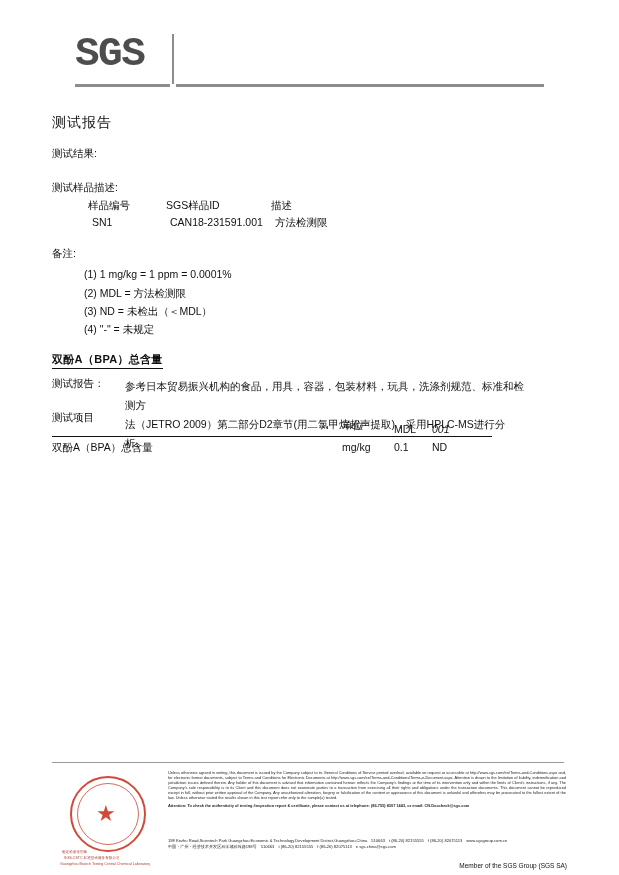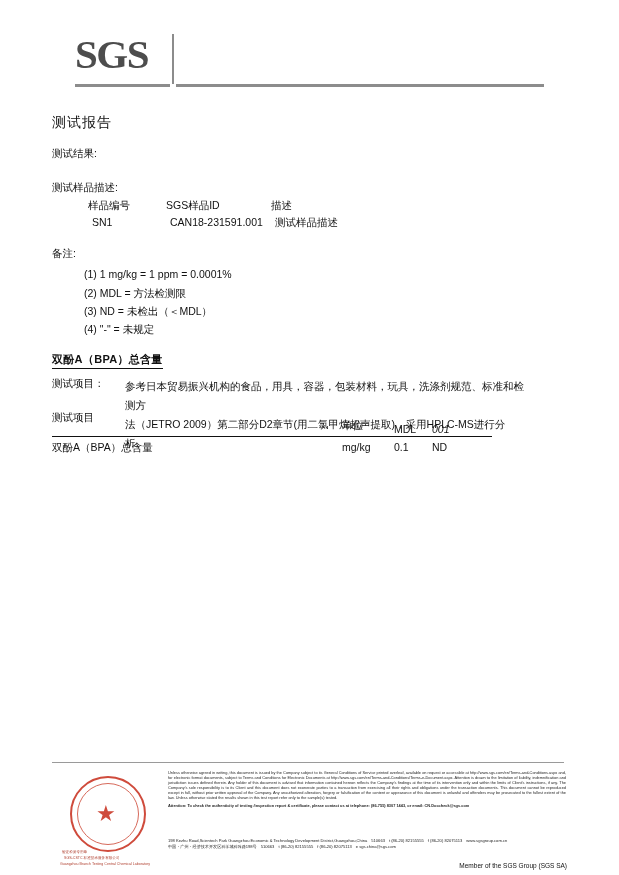--- a/index.html
+++ b/index.html
@@ -22,21 +22,21 @@
   }
 
   
   .logo-block {
     position: absolute;
     left: 75px;
     top: 32px;
     width: 110px;
   }
   .logo-text {
-    font-family: Liberation Serif, serif;
+    font-family: Liberation Mono, monospace;
     font-weight: bold;
     font-size: 41px;
     letter-spacing: -1.5px;
     color: #4d4d4d;
     line-height: 44px;
   }
   .logo-rule {
     position: absolute;
     left: 75px;
     top: 84px;
@@ -313,31 +313,31 @@
   <div class="txt sample-desc-label">测试样品描述:</div>
 
   <div class="sample-head">
     <span class="c1">样品编号</span>
     <span class="c2">SGS样品ID</span>
     <span class="c3">描述</span>
   </div>
   <div class="sample-row">
     <span class="c1">SN1</span>
     <span class="c2">CAN18-231591.001</span>
-    <span class="c3">测试样品描述</span>
+    <span class="c3">方法检测限</span>
   </div>
 
   <div class="txt remark-label">备注:</div>
   <div class="txt remark-item r1">(1) 1 mg/kg = 1 ppm = 0.0001%</div>
   <div class="txt remark-item r2">(2) MDL = 方法检测限</div>
   <div class="txt remark-item r3">(3) ND = 未检出（＜MDL）</div>
   <div class="txt remark-item r4">(4) "-" = 未规定</div>
 
   <div class="section-head">双酚A（BPA）总含量</div>
-  <div class="method-label">测试项目：</div>
+  <div class="method-label">测试报告：</div>
   <div class="method-body">
     <div>参考日本贸易振兴机构的食品，用具，容器，包装材料，玩具，洗涤剂规范、标准和检测方</div>
     <div>法（JETRO 2009）第二部分D2章节(用二氯甲烷超声提取)，采用HPLC-MS进行分析。</div>
   </div>
 
   <div class="res-table">
     <div class="res-head">
       <span class="rh-item">测试项目</span>
       <span class="rh-unit">单位</span>
       <span class="rh-mdl">MDL</span>

